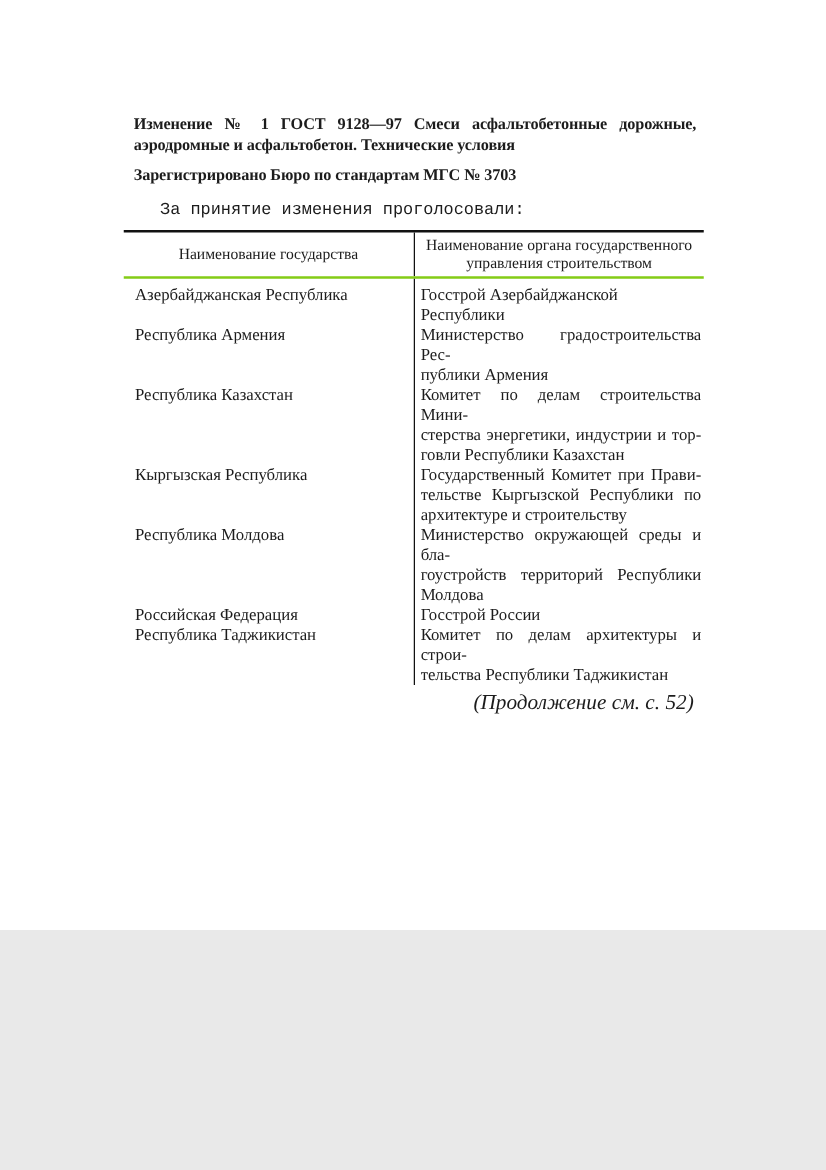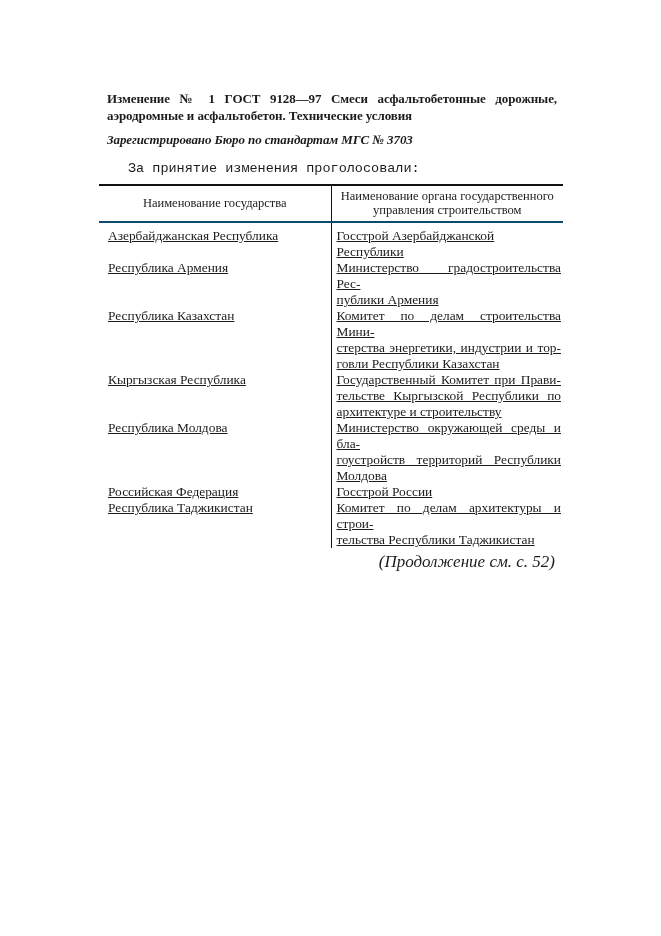--- a/index.html
+++ b/index.html
@@ -4,75 +4,74 @@
 <style>
   * { margin: 0; padding: 0; box-sizing: border-box; }
   html, body { background: #e9e9e9; }
   body {
     width: 661px; height: 936px;
     font-family: "Liberation Serif", "DejaVu Serif", serif;
     color: #1c1c1c;
   }
   .page {
     position: relative;
-    width: 661px; height: 936px;
+    width: 661px; height: 744px;
     background: #ffffff;
     overflow: hidden;
   }
   .content {
     position: absolute;
     left: 99px; top: 90px;
     width: 464px;
   }
   .headpara {
     font-weight: bold;
     font-size: 13px;
     line-height: 17px;
     letter-spacing: -0.1px;
     margin: 0 6px 7px 8px;
   }
-  .registered { margin-bottom: 0; font-style: italic; }
+  .registered { margin-bottom: 0; }
   .jline { overflow: visible; }
   .jline.just {
     text-align: justify;
     text-align-last: justify;
   }
   .intro {
     font-size: 13.5px;
     line-height: 17px;
     margin: 12px 6px 0 8px;
     text-indent: 21px;
     font-family: Liberation Mono, monospace;
   }
   table.voting {
     border-collapse: collapse;
     table-layout: fixed;
     width: 464px;
     margin-top: 7px;
   }
   table.voting thead th {
     border-top: 2px solid #111;
-    border-bottom: 2px solid #0c4a6e;
+    border-bottom: 2px solid #84cc16;
     font-weight: normal;
     font-size: 12.5px;
     line-height: 14px;
     text-align: center;
     vertical-align: middle;
     padding: 3px 4px 4px 4px;
     height: 30px;
   }
   table.voting th.col2,
   table.voting td.agency-cell {
     border-left: 1.5px solid #111;
   }
   table.voting td {
     vertical-align: top;
     font-size: 13.4px;
     line-height: 16px;
-    text-decoration: underline;
   }
   table.voting td.state-cell {
     width: 209px;
     padding: 0 6px 0 9px;
     white-space: nowrap;
   }
   table.voting td.agency-cell {
     padding: 0 2px 0 5px;
   }
   table.voting tbody tr:first-child td { padding-top: 5px; }

